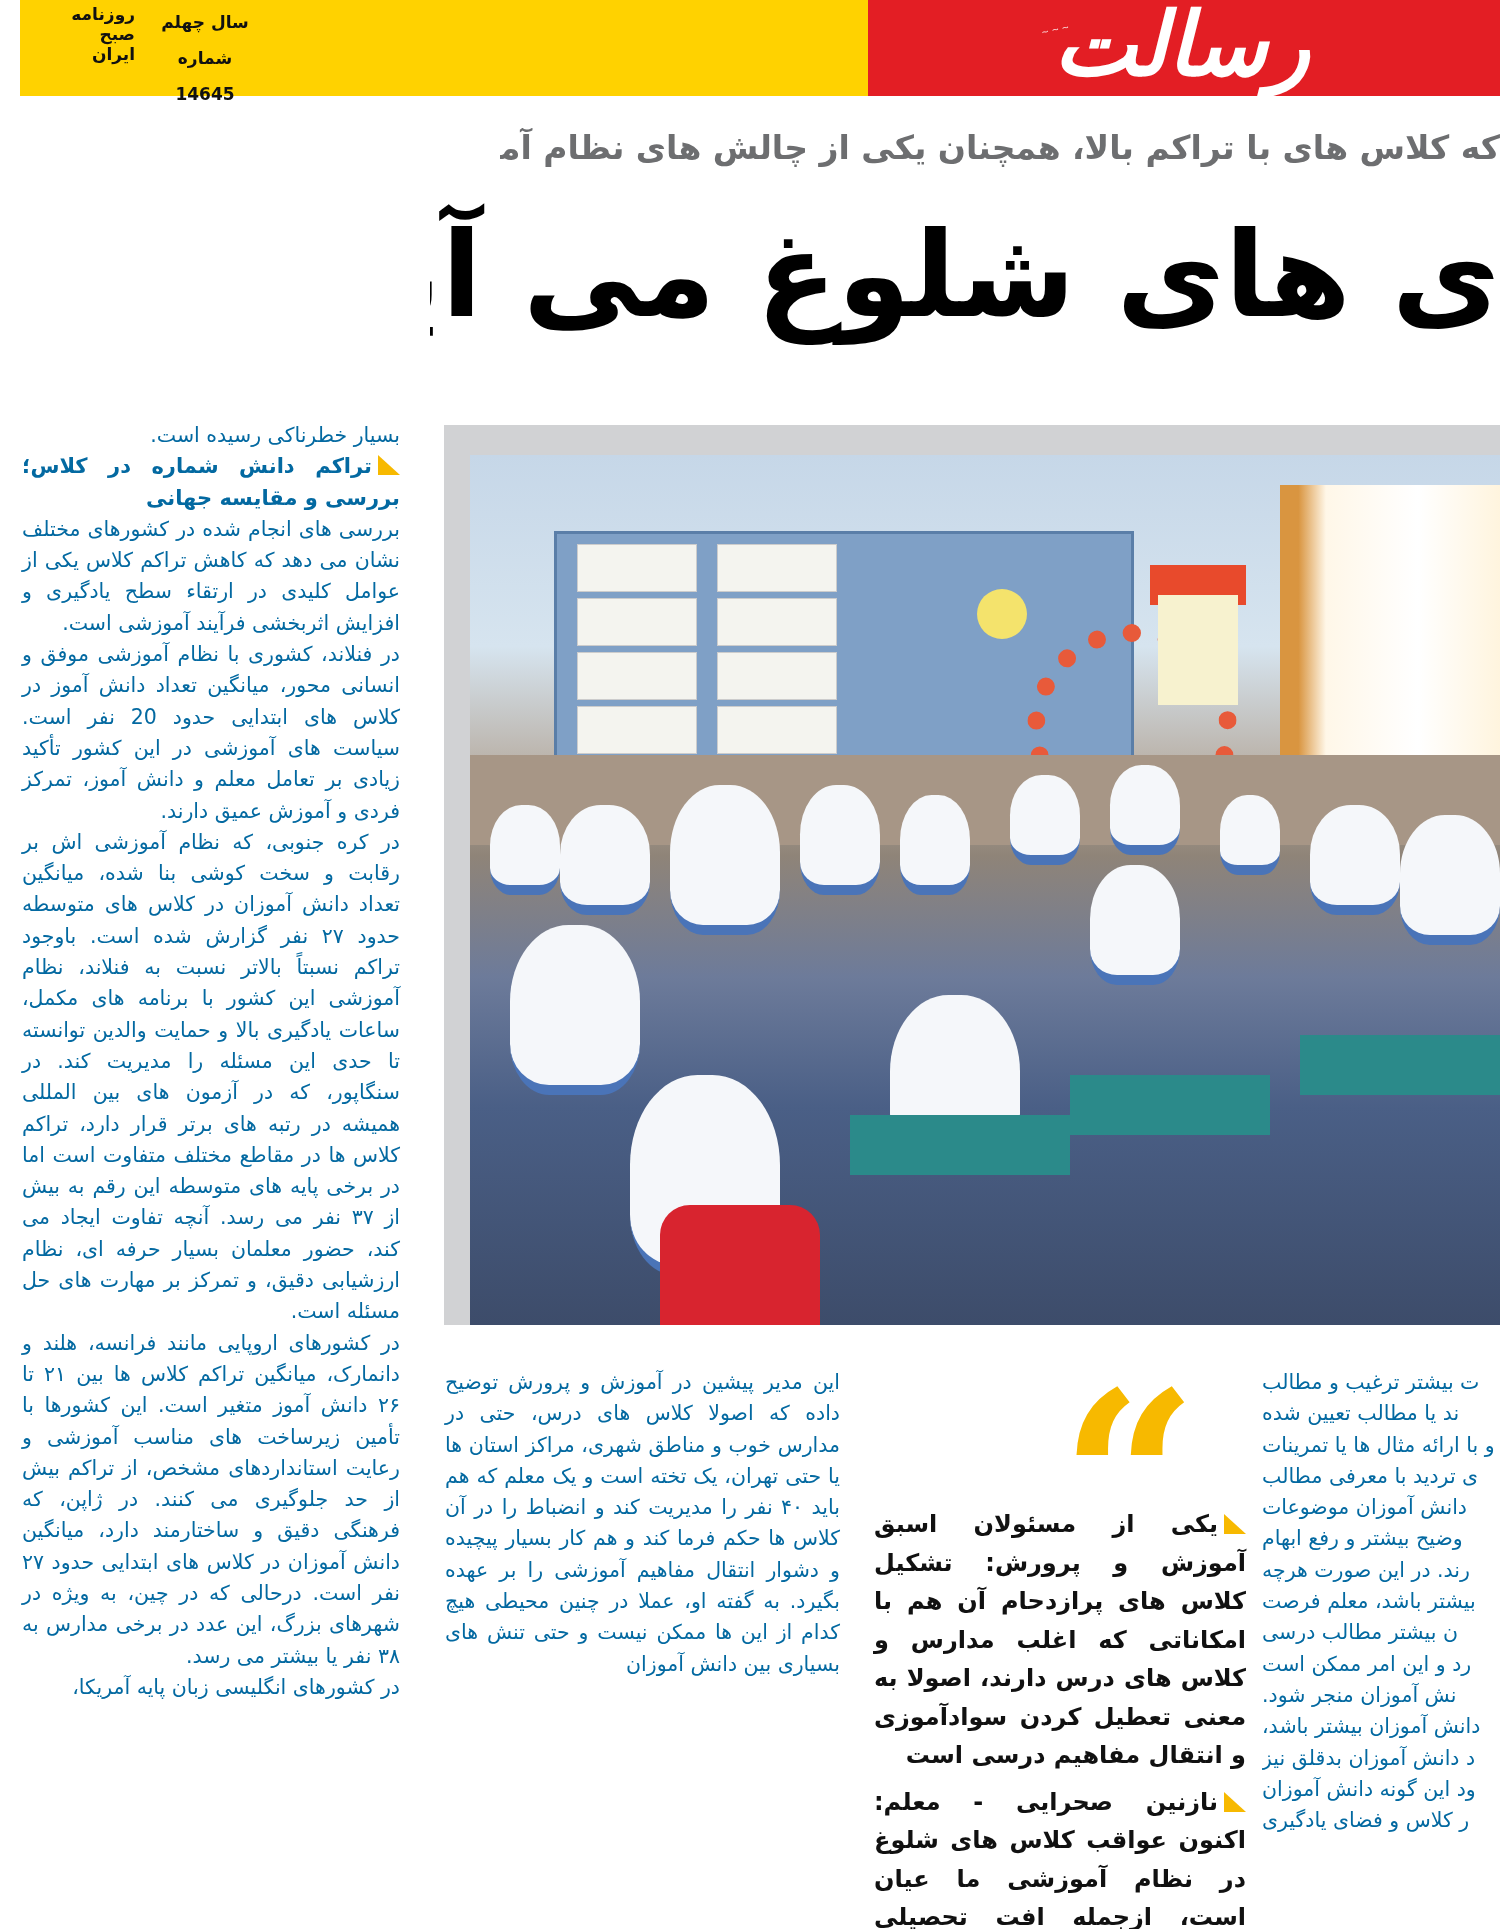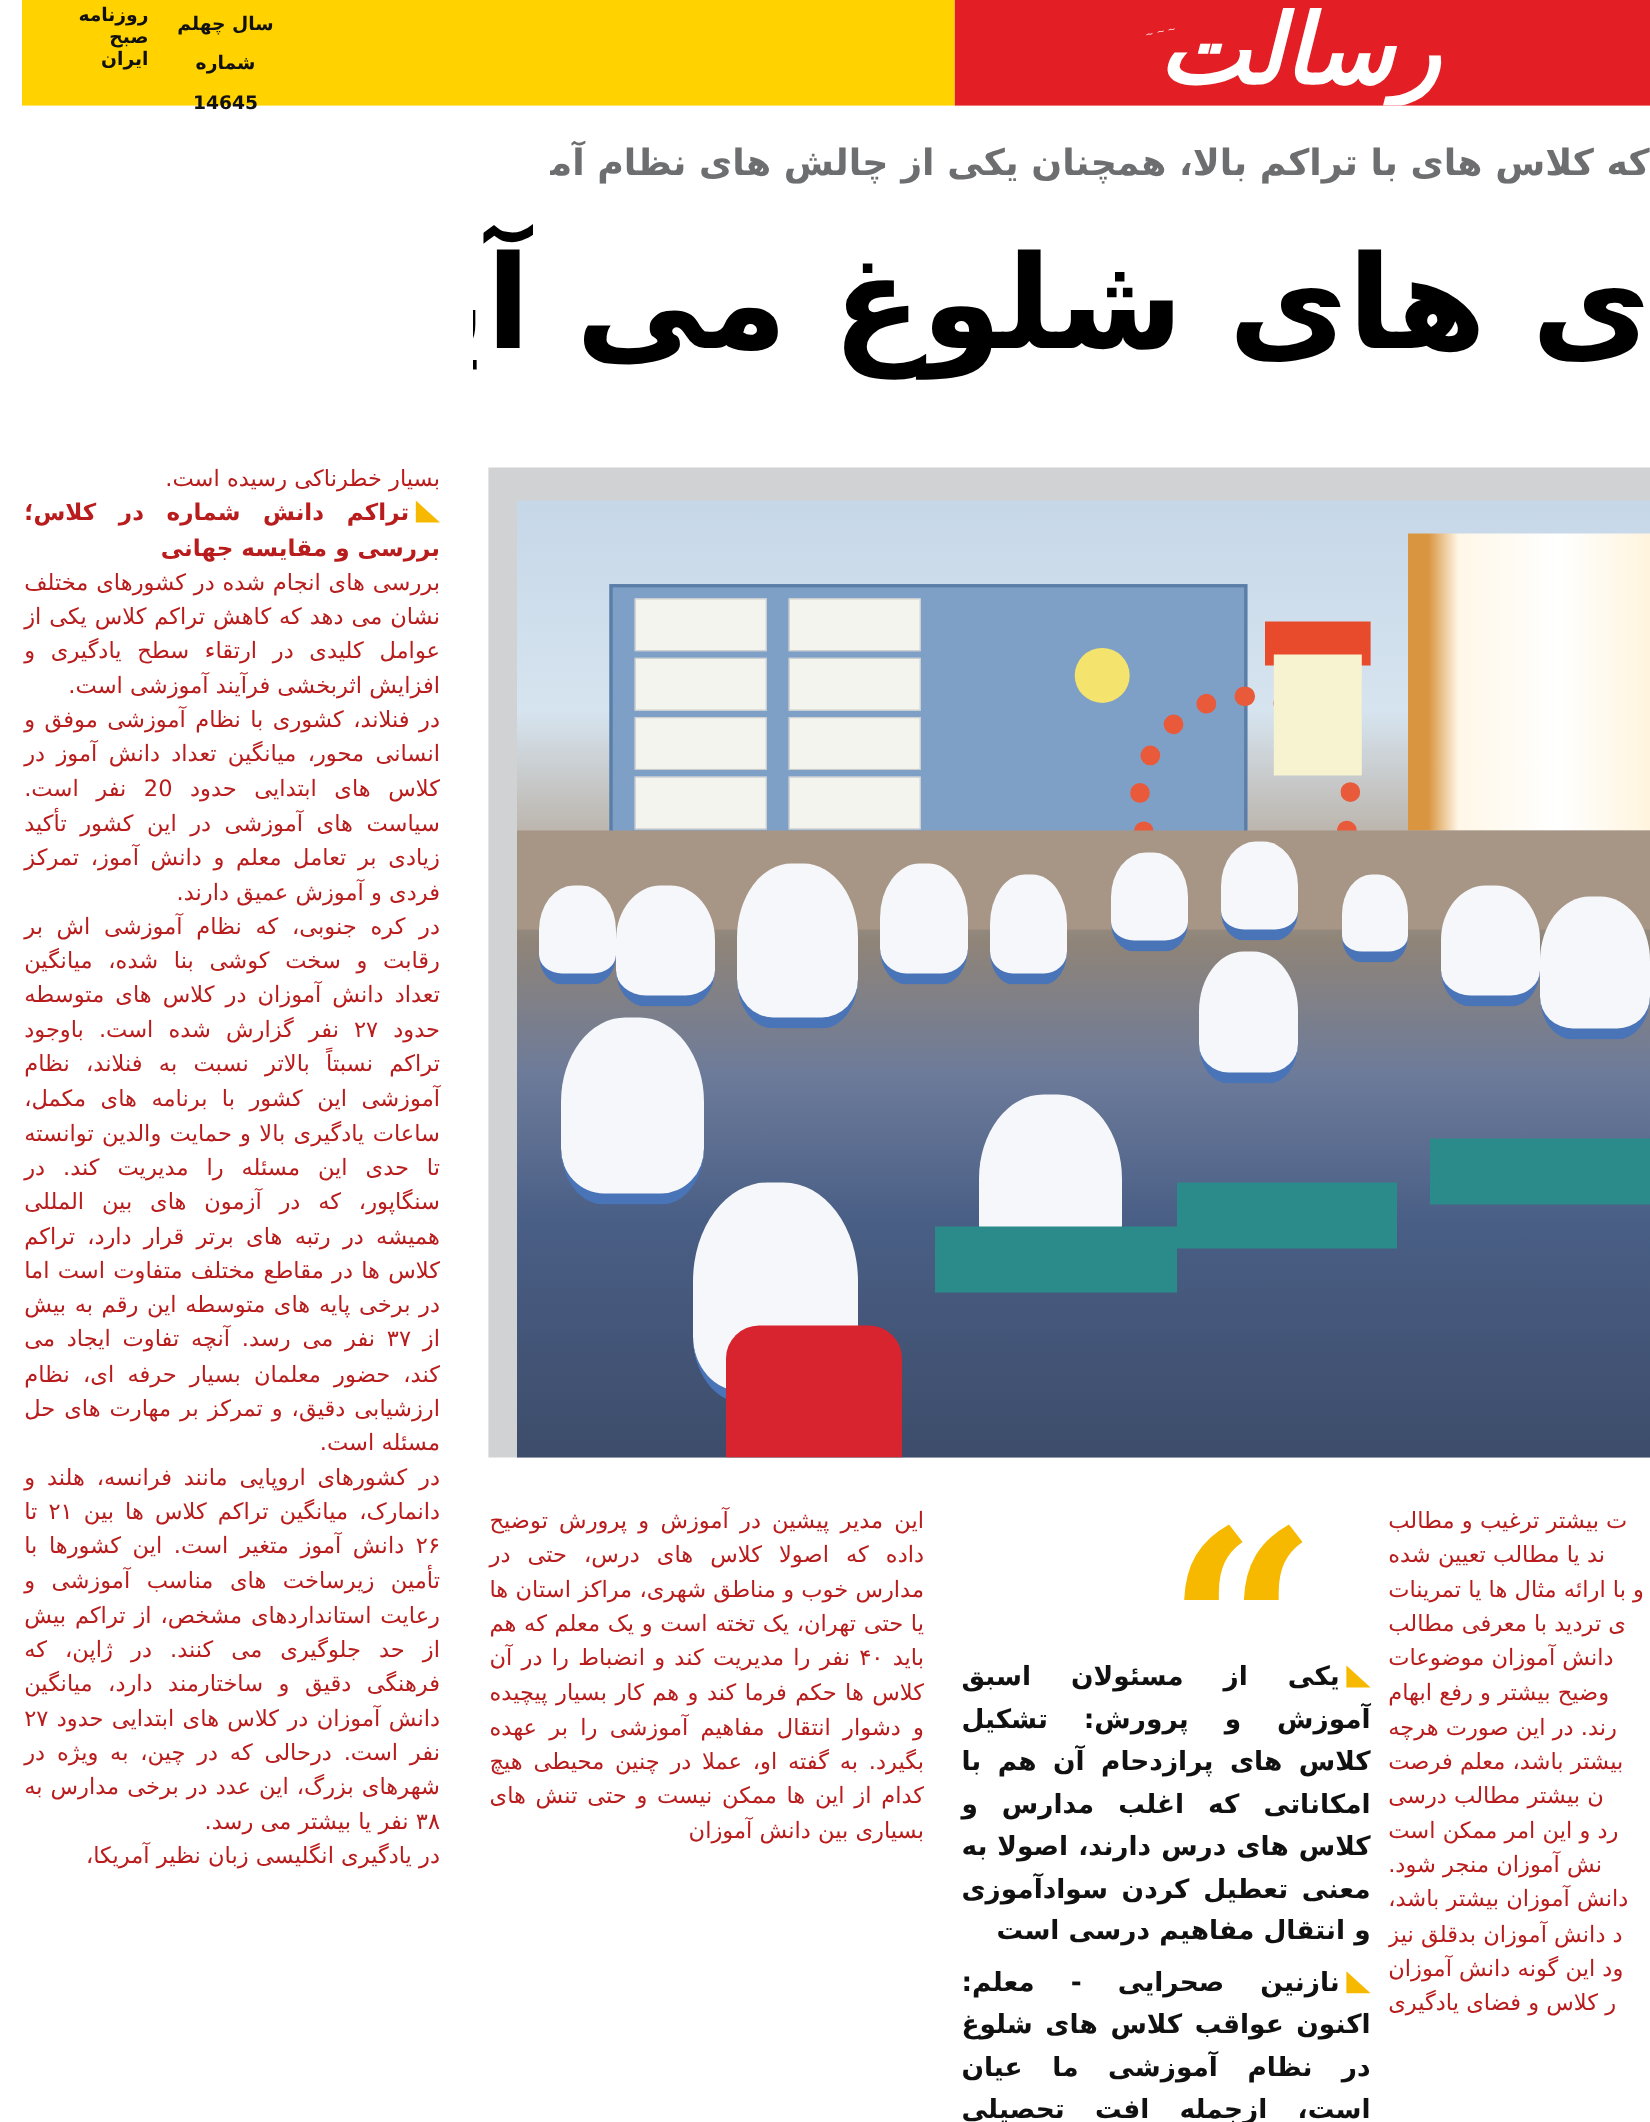--- a/index.html
+++ b/index.html
@@ -10,21 +10,21 @@
   .mast-yellow { position: absolute; left: 0; top: 0; width: 848px; height: 96px; background: #ffd200; }
   .mast-red { position: absolute; left: 848px; top: 0; width: 632px; height: 96px; background: #e31e24; overflow: hidden; }
   .paper-name { position: absolute; left: 35px; top: 4px; width: 80px; font-size: 17px; line-height: 20px; font-weight: bold; text-align: right; direction: rtl; }
   .issue-info { position: absolute; left: 130px; top: 4px; font-size: 17px; line-height: 36px; font-weight: bold; direction: rtl; text-align: center; width: 110px; }
   .logo { position: absolute; right: 190px; top: -8px; font-family: "DejaVu Serif", serif; font-size: 88px; font-weight: bold; color: #fff; direction: rtl; font-style: italic; letter-spacing: -2px; }
   .logo-motto { position: absolute; right: 430px; top: 30px; font-size: 9px; color: #fff; direction: rtl; width: 80px; line-height: 10px; transform: rotate(-12deg); opacity: .9; }
 
   .kicker { position: absolute; right: 0; top: 128px; width: 1000px; font-size: 33px; font-weight: bold; color: #6d6e70; direction: rtl; text-align: right; white-space: nowrap; overflow: hidden; letter-spacing: -0.5px; }
   .headline { position: absolute; right: 0; top: 195px; width: 1070px; font-size: 118px; line-height: 160px; font-weight: bold; color: #000; direction: rtl; text-align: right; white-space: nowrap; overflow: hidden; letter-spacing: -2px; }
 
-  .col { position: absolute; direction: rtl; text-align: justify; font-size: 20.5px; line-height: 31.3px; color: #b91c1c; }
+  .col { position: absolute; direction: rtl; text-align: justify; font-size: 20.5px; line-height: 31.3px; color: #0369a1; }
   .col p { margin: 0; }
   .col .sub { font-weight: bold; font-size: 21px; }
   .tri { display: inline-block; width: 0; height: 0; border-left: 22px solid #f7b900; border-top: 20px solid transparent; margin-left: 6px; vertical-align: -2px; }
   .col-left { left: 22px; top: 420px; width: 378px; }
   .col-mid { left: 445px; top: 1367px; width: 395px; }
   .col-right { left: 1262px; top: 1367px; width: 250px; overflow: hidden; }
   .col-right-inner { width: 300px; margin-right: -50px; }
 
   .photo-frame { position: absolute; left: 444px; top: 425px; width: 1056px; height: 900px; background: #d1d2d4; }
   .photo { position: absolute; left: 470px; top: 455px; width: 1030px; height: 870px; overflow: hidden;
@@ -66,21 +66,21 @@
 <div class="kicker">که کلاس های با تراکم بالا، همچنان یکی از چالش های نظام آموزشی ماست</div>
 <div class="headline">ی های شلوغ می آید!</div>
 
 <div class="col col-left">
   <p>بسیار خطرناکی رسیده است.</p>
   <p class="sub"><span class="tri"></span><span>تراکم دانش شماره در کلاس؛ بررسی و مقایسه جهانی</span></p>
   <p>بررسی های انجام شده در کشورهای مختلف نشان می دهد که کاهش تراکم کلاس یکی از عوامل کلیدی در ارتقاء سطح یادگیری و افزایش اثربخشی فرآیند آموزشی است.</p>
   <p>در فنلاند، کشوری با نظام آموزشی موفق و انسانی محور، میانگین تعداد دانش آموز در کلاس های ابتدایی حدود 20 نفر است. سیاست های آموزشی در این کشور تأکید زیادی بر تعامل معلم و دانش آموز، تمرکز فردی و آموزش عمیق دارند.</p>
   <p>در کره جنوبی، که نظام آموزشی اش بر رقابت و سخت کوشی بنا شده، میانگین تعداد دانش آموزان در کلاس های متوسطه حدود ۲۷ نفر گزارش شده است. باوجود تراکم نسبتاً بالاتر نسبت به فنلاند، نظام آموزشی این کشور با برنامه های مکمل، ساعات یادگیری بالا و حمایت والدین توانسته تا حدی این مسئله را مدیریت کند. در سنگاپور، که در آزمون های بین المللی همیشه در رتبه های برتر قرار دارد، تراکم کلاس ها در مقاطع مختلف متفاوت است اما در برخی پایه های متوسطه این رقم به بیش از ۳۷ نفر می رسد. آنچه تفاوت ایجاد می کند، حضور معلمان بسیار حرفه ای، نظام ارزشیابی دقیق، و تمرکز بر مهارت های حل مسئله است.</p>
   <p>در کشورهای اروپایی مانند فرانسه، هلند و دانمارک، میانگین تراکم کلاس ها بین ۲۱ تا ۲۶ دانش آموز متغیر است. این کشورها با تأمین زیرساخت های مناسب آموزشی و رعایت استانداردهای مشخص، از تراکم بیش از حد جلوگیری می کنند. در ژاپن، که فرهنگی دقیق و ساختارمند دارد، میانگین دانش آموزان در کلاس های ابتدایی حدود ۲۷ نفر است. درحالی که در چین، به ویژه در شهرهای بزرگ، این عدد در برخی مدارس به ۳۸ نفر یا بیشتر می رسد.</p>
-  <p>در یادگیری انگلیسی زبان نظیر آمریکا،</p>
+  <p>در کشورهای انگلیسی زبان پایه آمریکا،</p>
 </div>
 
 <div class="photo-frame"></div>
 <div class="photo">
   <div class="board">
     <div class="board-card" style="left:20px;top:10px;"></div>
     <div class="board-card" style="left:160px;top:10px;"></div>
     <div class="board-card" style="left:20px;top:64px;"></div>
     <div class="board-card" style="left:160px;top:64px;"></div>
     <div class="board-card" style="left:20px;top:118px;"></div>

